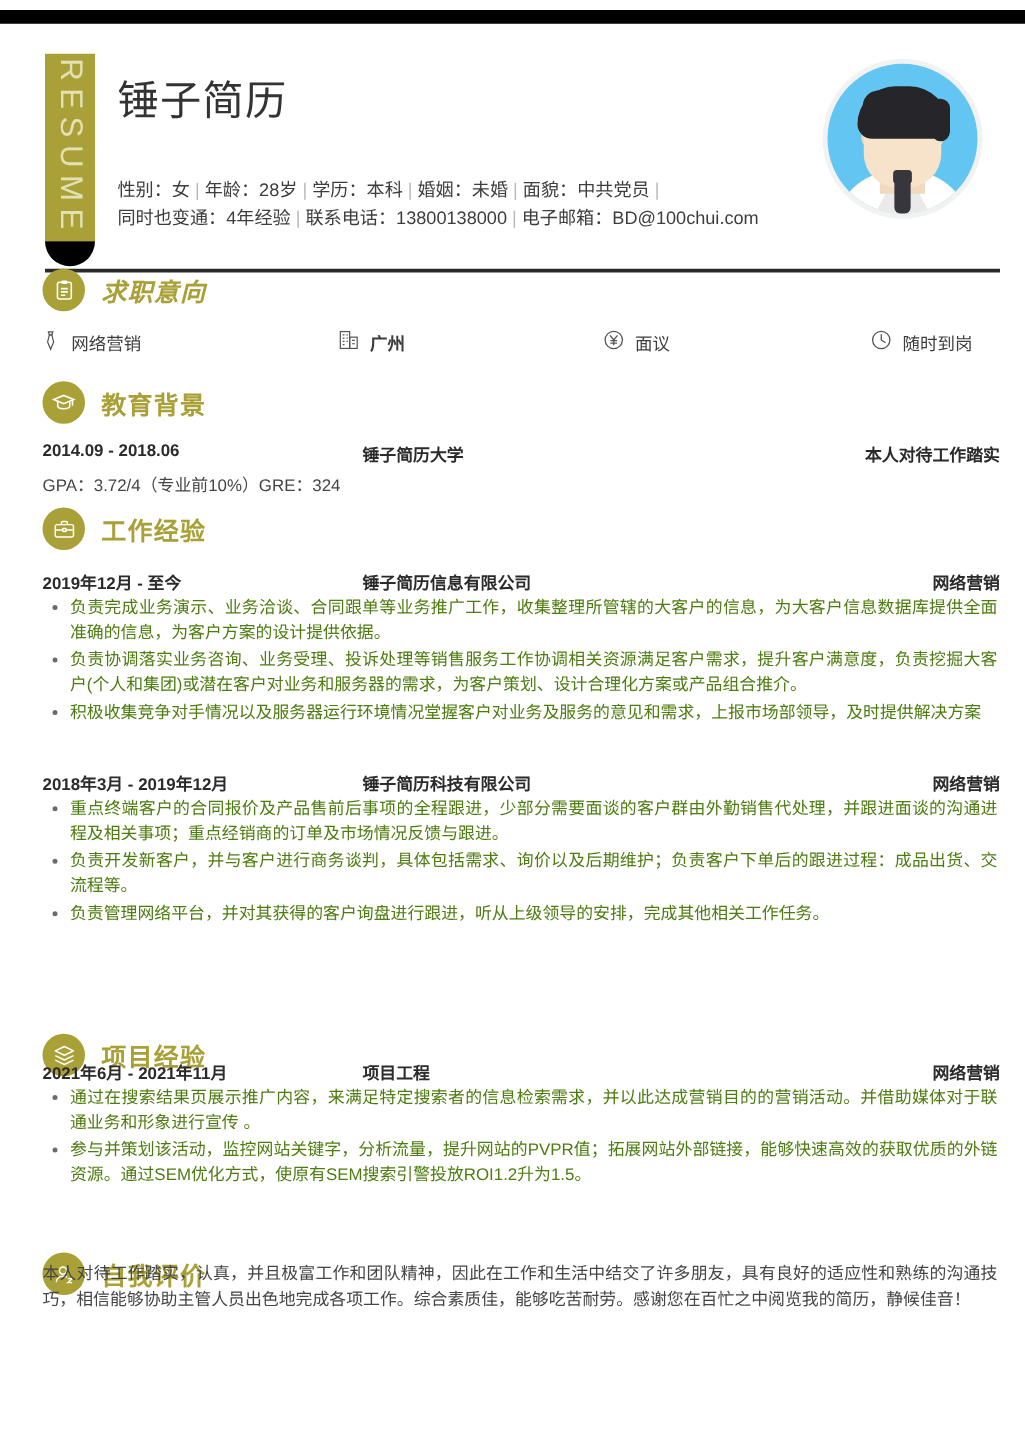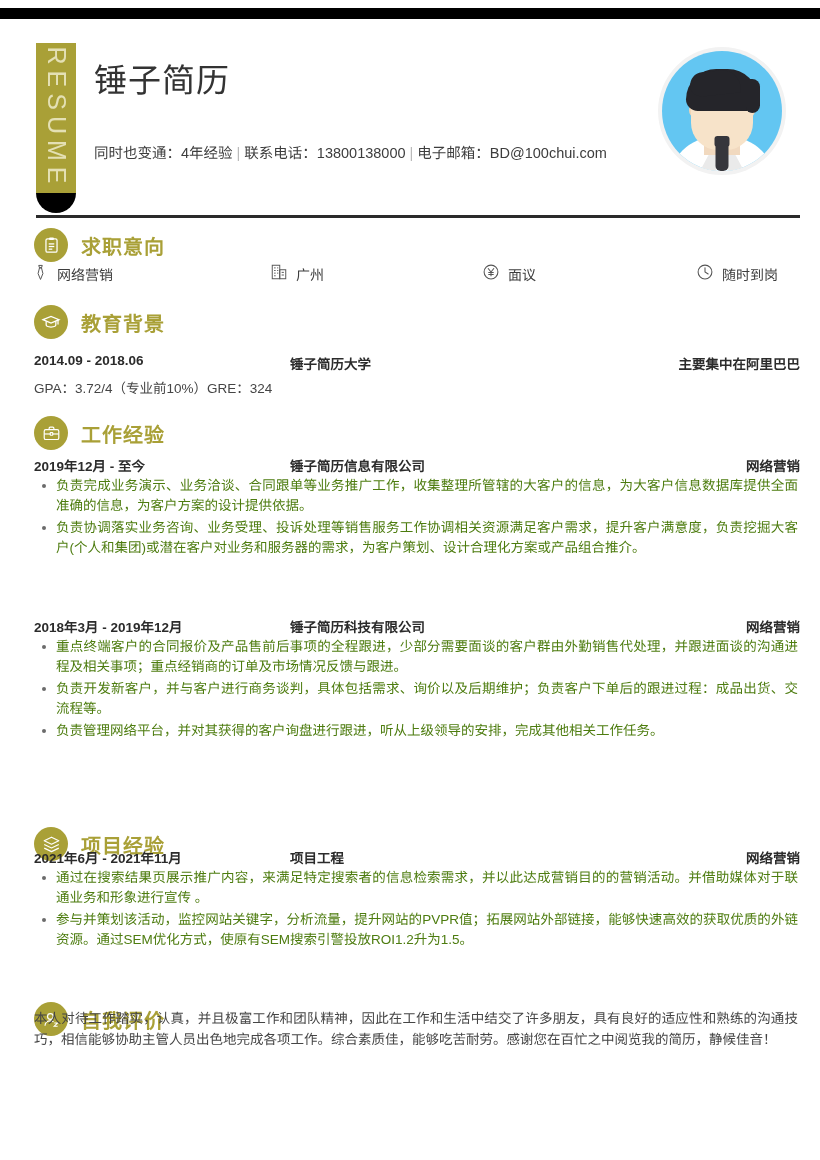--- a/index.html
+++ b/index.html
@@ -269,21 +269,21 @@
   .intent-item {
     position: absolute;
     display: flex;
     align-items: center;
     font-size: 14px;
     color: #3d3d3d;
     white-space: nowrap;
   }
   .intent-item .gi { margin-right: 8px; display:block; }
   .i0 { left: 0px; }
-  .i1 { left: 238px; }
+  .i1 { left: 238px; font-weight: bold; }
   .i2 { left: 450px; }
   .i3 { left: 664px; }
 
   
   .entry-head {
     position: absolute;
     left: 34px;
     width: 766px;
     font-size: 13.5px;
     font-weight: bold;
@@ -346,20 +346,21 @@
 
   <div class="resume-tab">
     <span class="resume-tab-text">RESUME</span>
   </div>
   <div class="tab-dome"></div>
   <div class="header-divider"></div>
 
   <div class="name">锤子简历</div>
 
   <div class="info-lines">
+    <div class="info-line" id="info-line-1"><span>性别：女</span><span class="sep">|</span><span>年龄：28岁</span><span class="sep">|</span><span>学历：本科</span><span class="sep">|</span><span>婚姻：未婚</span><span class="sep">|</span><span>面貌：中共党员</span><span class="sep">|</span></div>
     <div class="info-line" id="info-line-2"><span>同时也变通：4年经验</span><span class="sep">|</span><span>联系电话：13800138000</span><span class="sep">|</span><span>电子邮箱：BD@100chui.com</span></div>
   </div>
 
   <div class="avatar-wrap">
     <div class="avatar">
       <div class="av-shirt"></div>
       <div class="av-collar-l"></div>
       <div class="av-collar-r"></div>
       <div class="av-neck"></div>
       <div class="av-ear-l"></div>
@@ -367,21 +368,21 @@
       <div class="av-face"></div>
       <div class="av-hair"></div>
       <div class="av-hair-sweep"></div>
       <div class="av-hair-side"></div>
       <div class="av-tie-knot"></div>
       <div class="av-tie"></div>
     </div>
   </div>
 </div>
 
-<div class="section-head" style="top:228px;">
+<div class="section-head" style="top:215px;font-style:italic;">
   <span class="sec-icon">
     <svg width="19" height="19" viewBox="0 0 24 24" fill="none" stroke="#ffffff" stroke-width="1.6">
       <rect x="5" y="3.5" width="14" height="17" rx="2"></rect>
       <rect x="9" y="1.8" width="6" height="3.4" rx="1" fill="#ffffff" stroke="none"></rect>
       <line x1="8.5" y1="10" x2="15.5" y2="10"></line>
       <line x1="8.5" y1="13.3" x2="15.5" y2="13.3"></line>
       <line x1="8.5" y1="16.6" x2="13" y2="16.6"></line>
     </svg>
   </span>
   <span class="sec-title">求职意向</span>
@@ -445,44 +446,45 @@
       <path d="M6.2 11.2v4.2c0 1.5 2.6 2.6 5.8 2.6s5.8-1.1 5.8-2.6v-4.2"></path>
       <line x1="20.4" y1="9.8" x2="20.4" y2="14.4" stroke-linecap="round"></line>
     </svg>
   </span>
   <span class="sec-title">教育背景</span>
 </div>
 
 <div class="entry-head" style="top:353px;">
   <span class="eh-date">2014.09 - 2018.06</span>
   <span class="eh-org">锤子简历大学</span>
-  <span class="eh-role">主要集中在阿里巴巴</span>
+  <span class="eh-role">本人对待工作踏实</span>
 </div>
 <div class="sub-line" style="top:377px;">GPA：3.72/4（专业前10%）GRE：324</div>
 
-<div class="section-head" style="top:416px;">
+<div class="section-head" style="top:406px;">
   <span class="sec-icon">
     <svg width="19" height="19" viewBox="0 0 24 24" fill="none" stroke="#ffffff" stroke-width="1.5">
       <rect x="2.8" y="7.2" width="18.4" height="12.4" rx="2"></rect>
       <path d="M9 7.2V5.4c0-.8.6-1.4 1.4-1.4h3.2c.8 0 1.4.6 1.4 1.4v1.8"></path>
       <line x1="2.8" y1="12.6" x2="21.2" y2="12.6"></line>
       <rect x="10.4" y="11" width="3.2" height="3.2" rx=".6" fill="#a9a037"></rect>
     </svg>
   </span>
   <span class="sec-title">工作经验</span>
 </div>
 
 <div class="entry-head" style="top:455px;">
   <span class="eh-date">2019年12月 - 至今</span>
   <span class="eh-org">锤子简历信息有限公司</span>
   <span class="eh-role">网络营销</span>
 </div>
 <ul class="bullets" style="top:476px;" id="work-bullets-0">
     <li>负责完成业务演示、业务洽谈、合同跟单等业务推广工作，收集整理所管辖的大客户的信息，为大客户信息数据库提供全面准确的信息，为客户方案的设计提供依据。</li>
     <li>负责协调落实业务咨询、业务受理、投诉处理等销售服务工作协调相关资源满足客户需求，提升客户满意度，负责挖掘大客户(个人和集团)或潜在客户对业务和服务器的需求，为客户策划、设计合理化方案或产品组合推介。</li>
+    <li>积极收集竞争对手情况以及服务器运行环境情况堂握客户对业务及服务的意见和需求，上报市场部领导，及时提供解决方案</li>
   </ul>
 
 <div class="entry-head" style="top:616px;">
   <span class="eh-date">2018年3月 - 2019年12月</span>
   <span class="eh-org">锤子简历科技有限公司</span>
   <span class="eh-role">网络营销</span>
 </div>
 <ul class="bullets" style="top:637px;" id="work-bullets-1">
     <li>重点终端客户的合同报价及产品售前后事项的全程跟进，少部分需要面谈的客户群由外勤销售代处理，并跟进面谈的沟通进程及相关事项；重点经销商的订单及市场情况反馈与跟进。</li>
     <li>负责开发新客户，并与客户进行商务谈判，具体包括需求、询价以及后期维护；负责客户下单后的跟进过程：成品出货、交流程等。</li>

